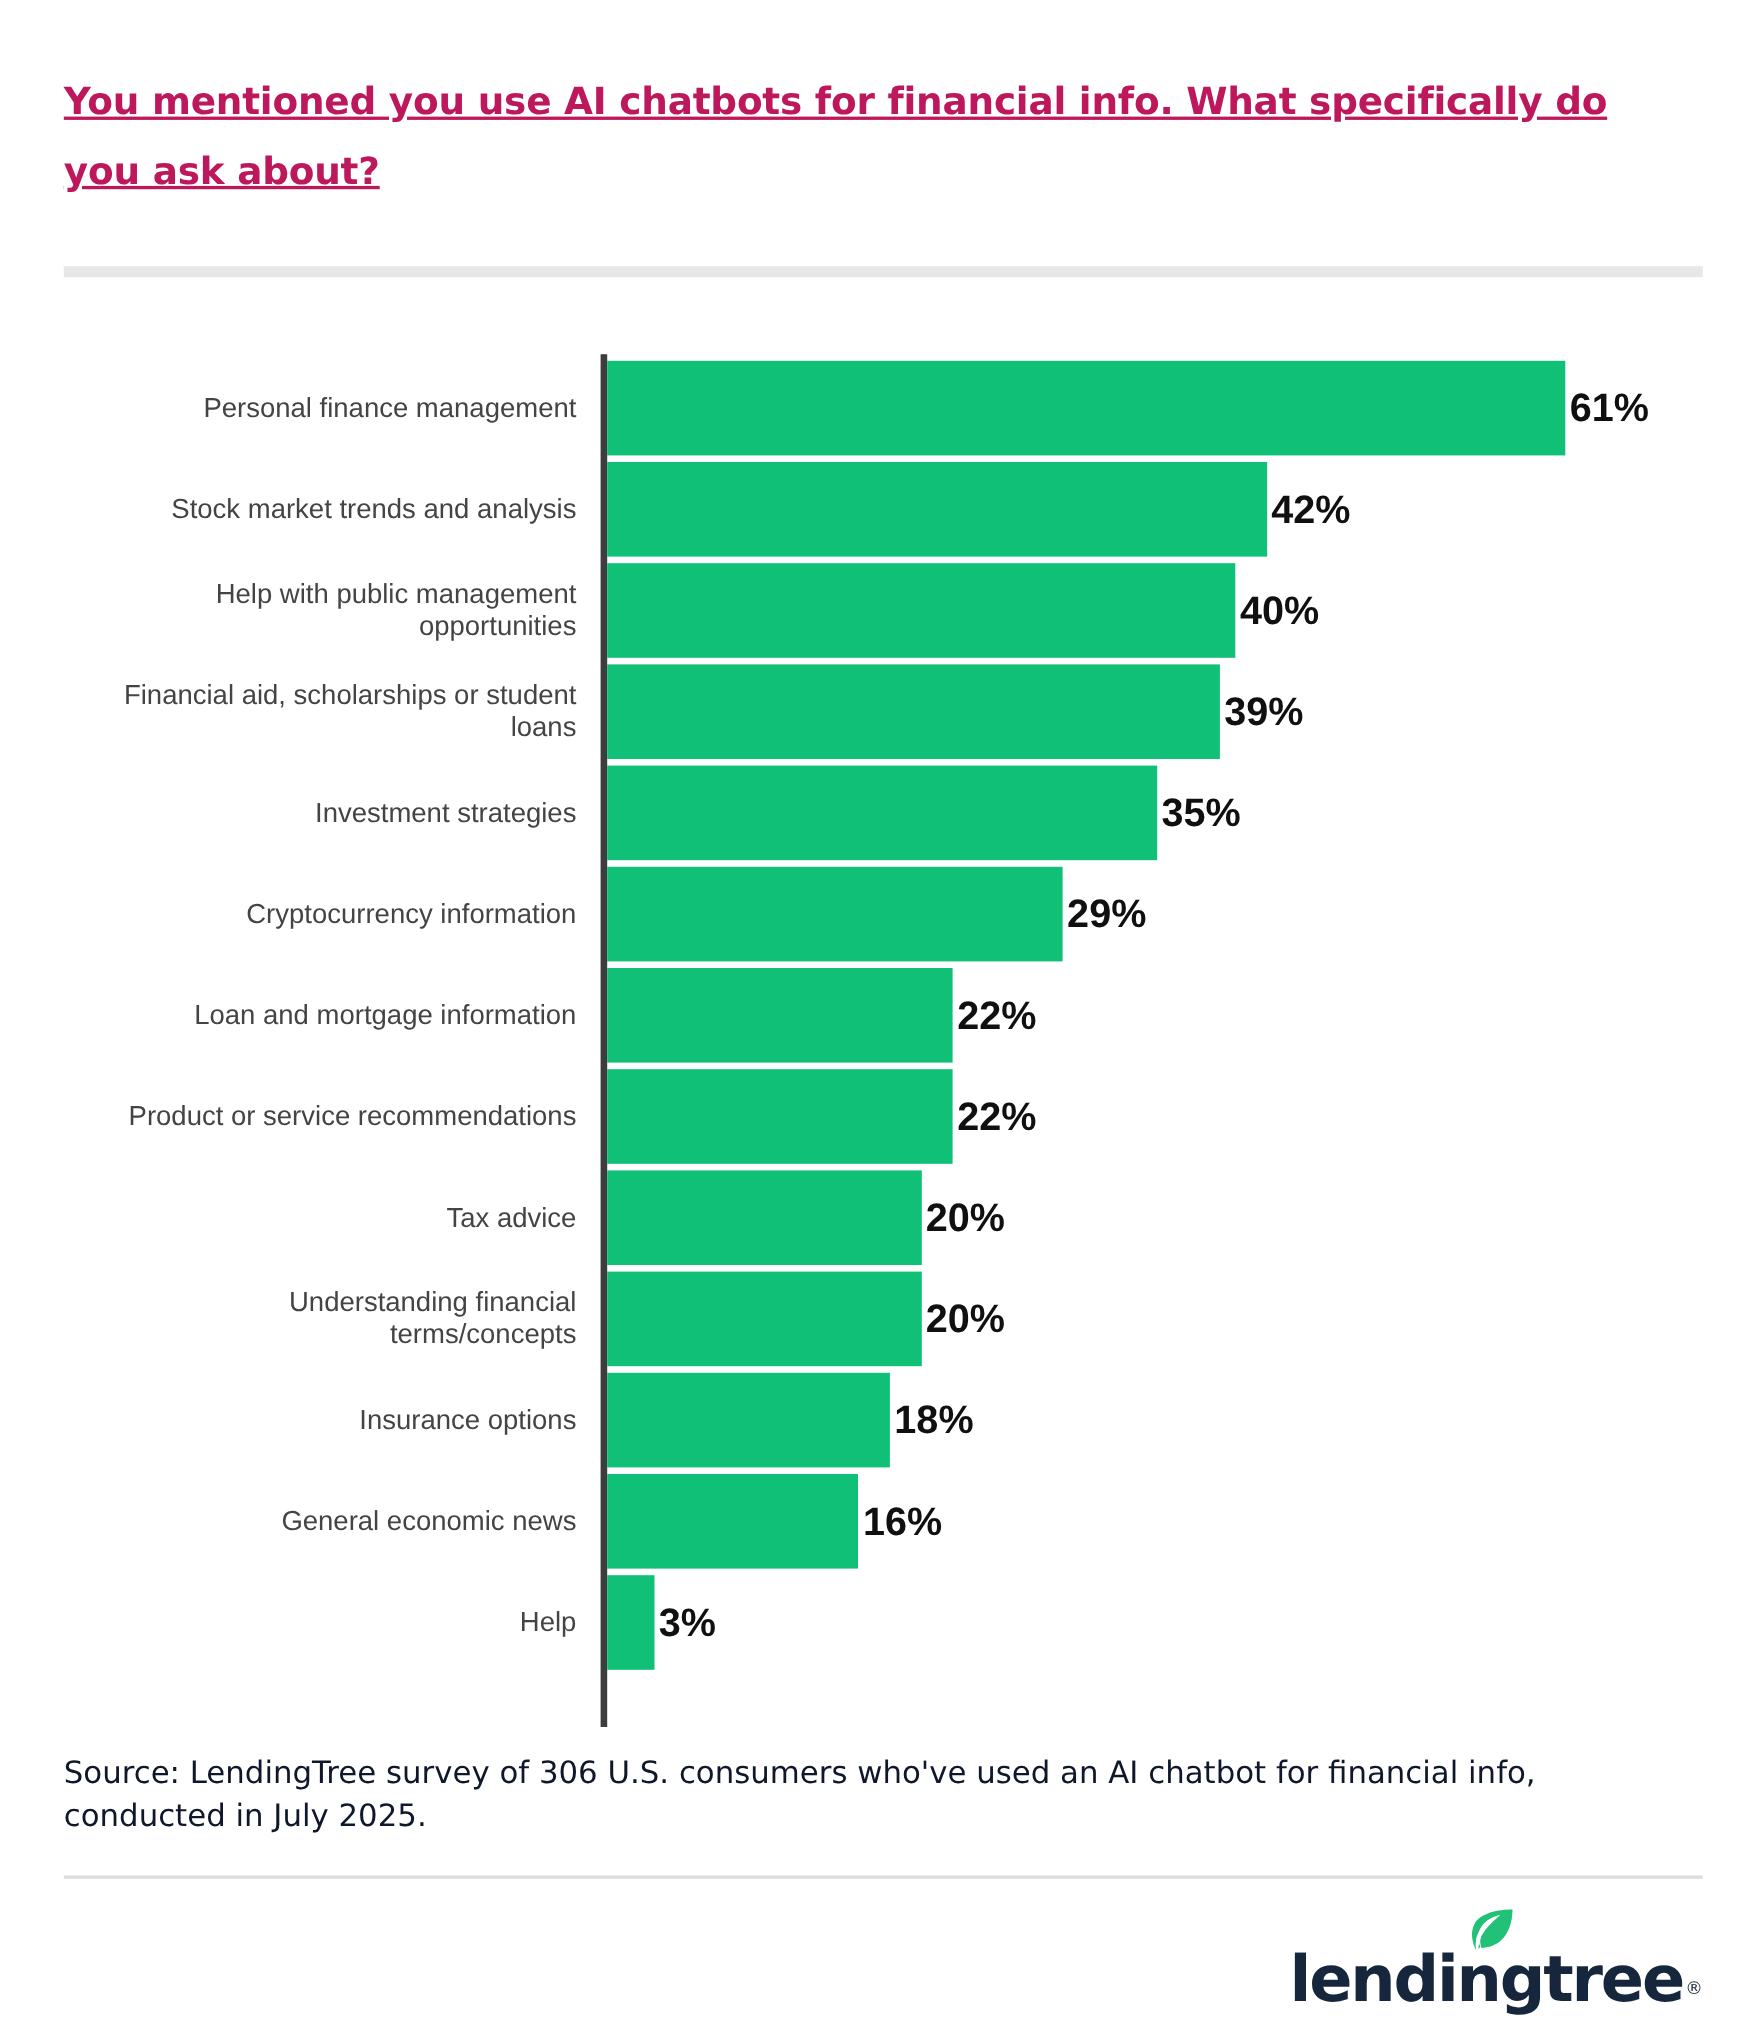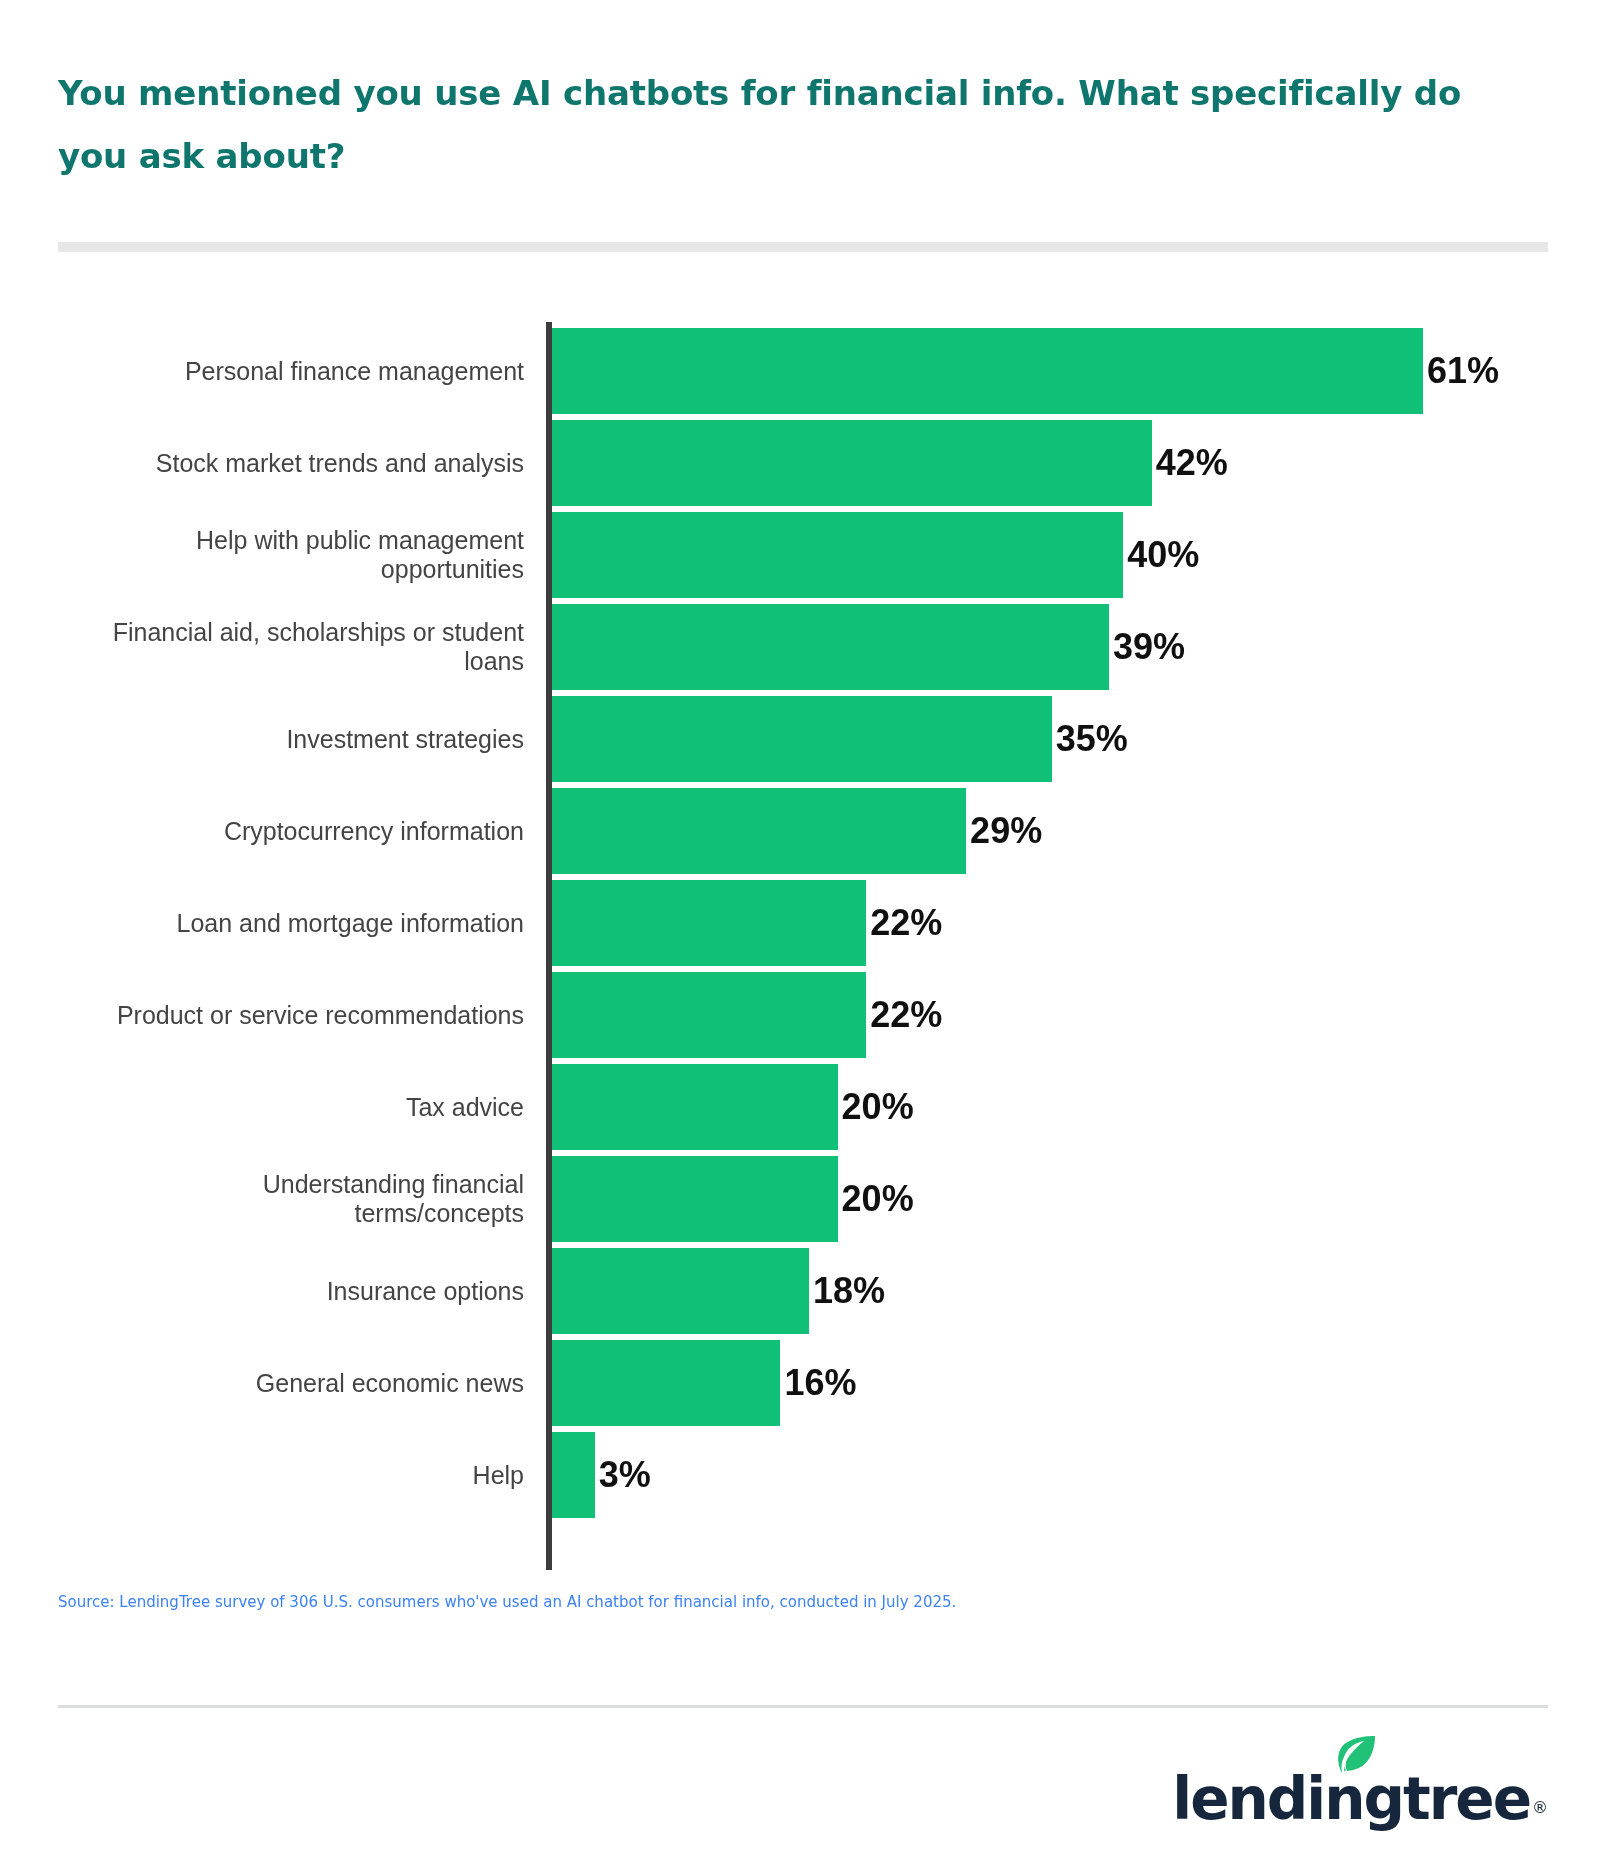--- a/index.html
+++ b/index.html
@@ -28,24 +28,25 @@
     position: absolute;
     left: 58px;
     top: 62px;
     width: 1490px;
   }
   .chart-title {
     font-family: "DejaVu Sans", sans-serif;
     font-size: 34px;
     font-weight: 700;
     line-height: 1.85;
-    color: #0f766e;
+    color: #be185d;
     letter-spacing: -0.2px;
     margin: 0;
     max-width: 1470px;
+    text-decoration: underline;
   }
   .title-rule {
     position: absolute;
     left: 58px;
     top: 242px;
     width: 1490px;
     height: 10px;
     background: #e7e7e8;
   }
 
@@ -109,22 +110,22 @@
     white-space: nowrap;
   }
 
   
   .source-note {
     position: absolute;
     left: 58px;
     top: 1592px;
     width: 1480px;
     font-family: "DejaVu Sans", sans-serif;
-    font-size: 15px;
-    color: #3b82f6;
+    font-size: 28px;
+    color: #0f172a;
     line-height: 1.4;
   }
   .footer-rule {
     position: absolute;
     left: 58px;
     top: 1705px;
     width: 1490px;
     height: 3px;
     background: #dcdddf;
   }

